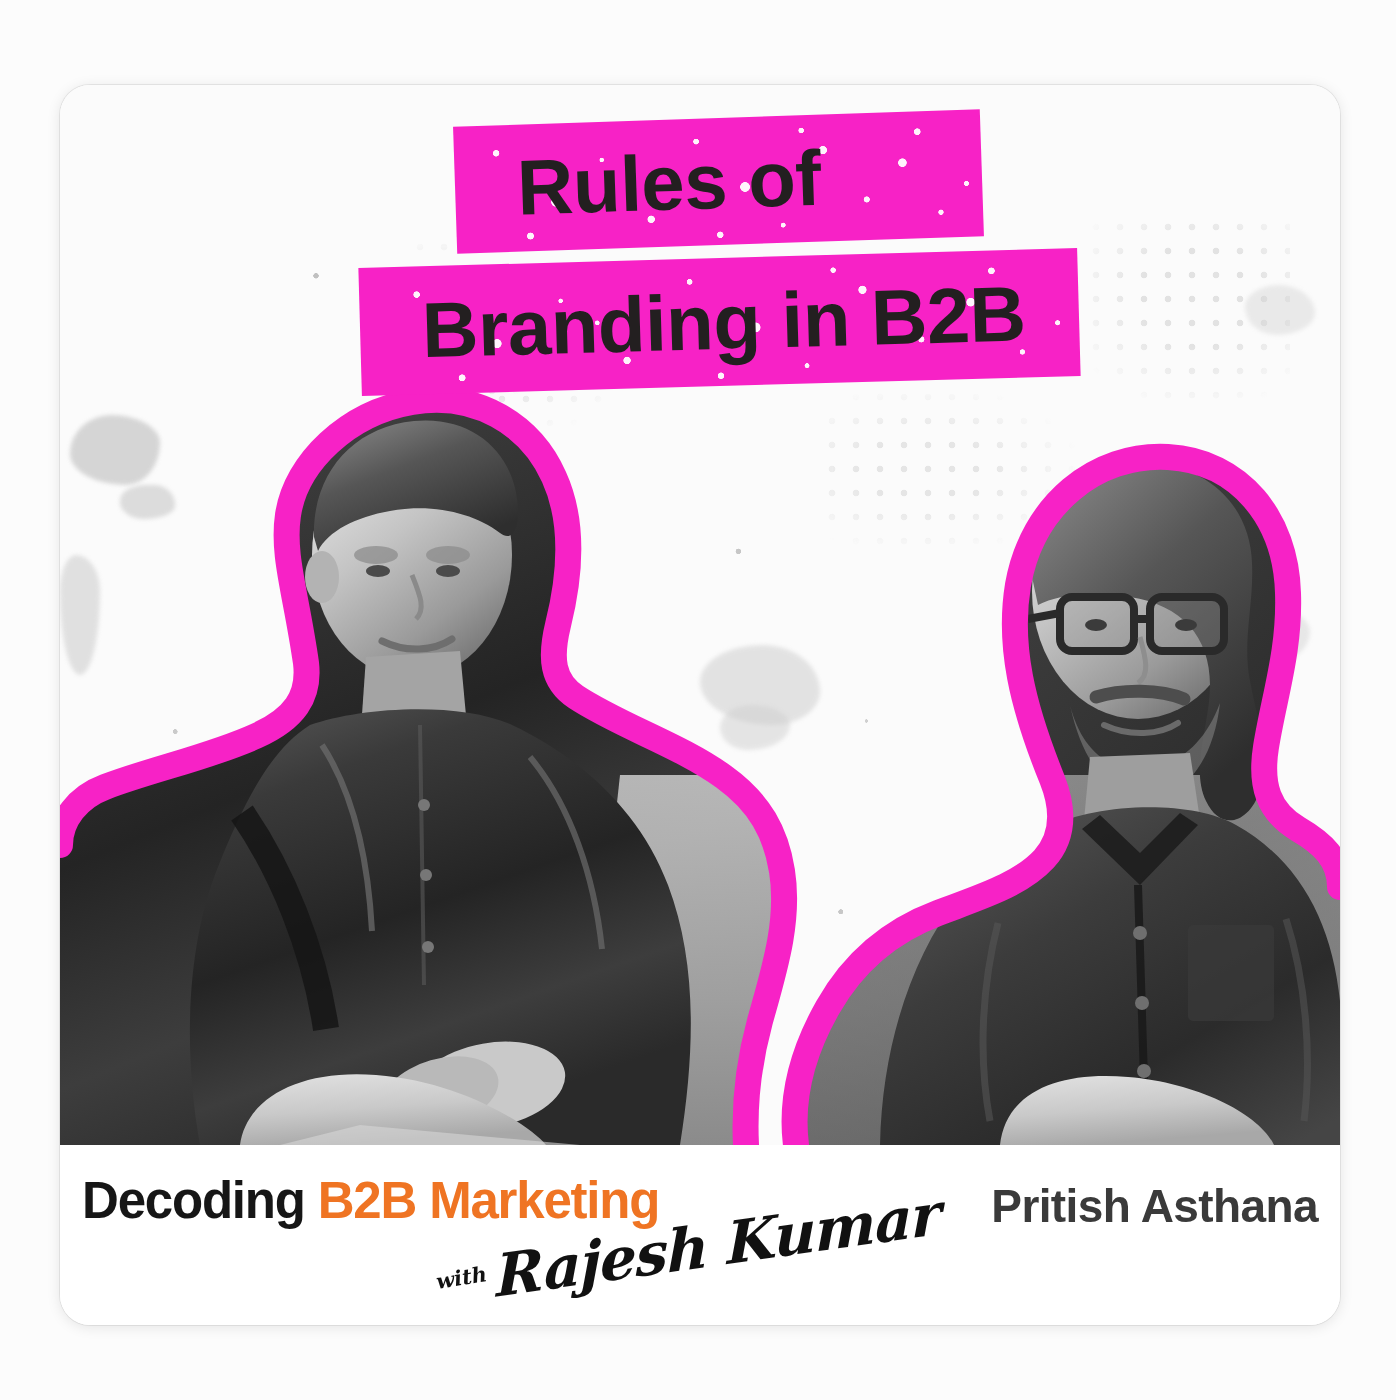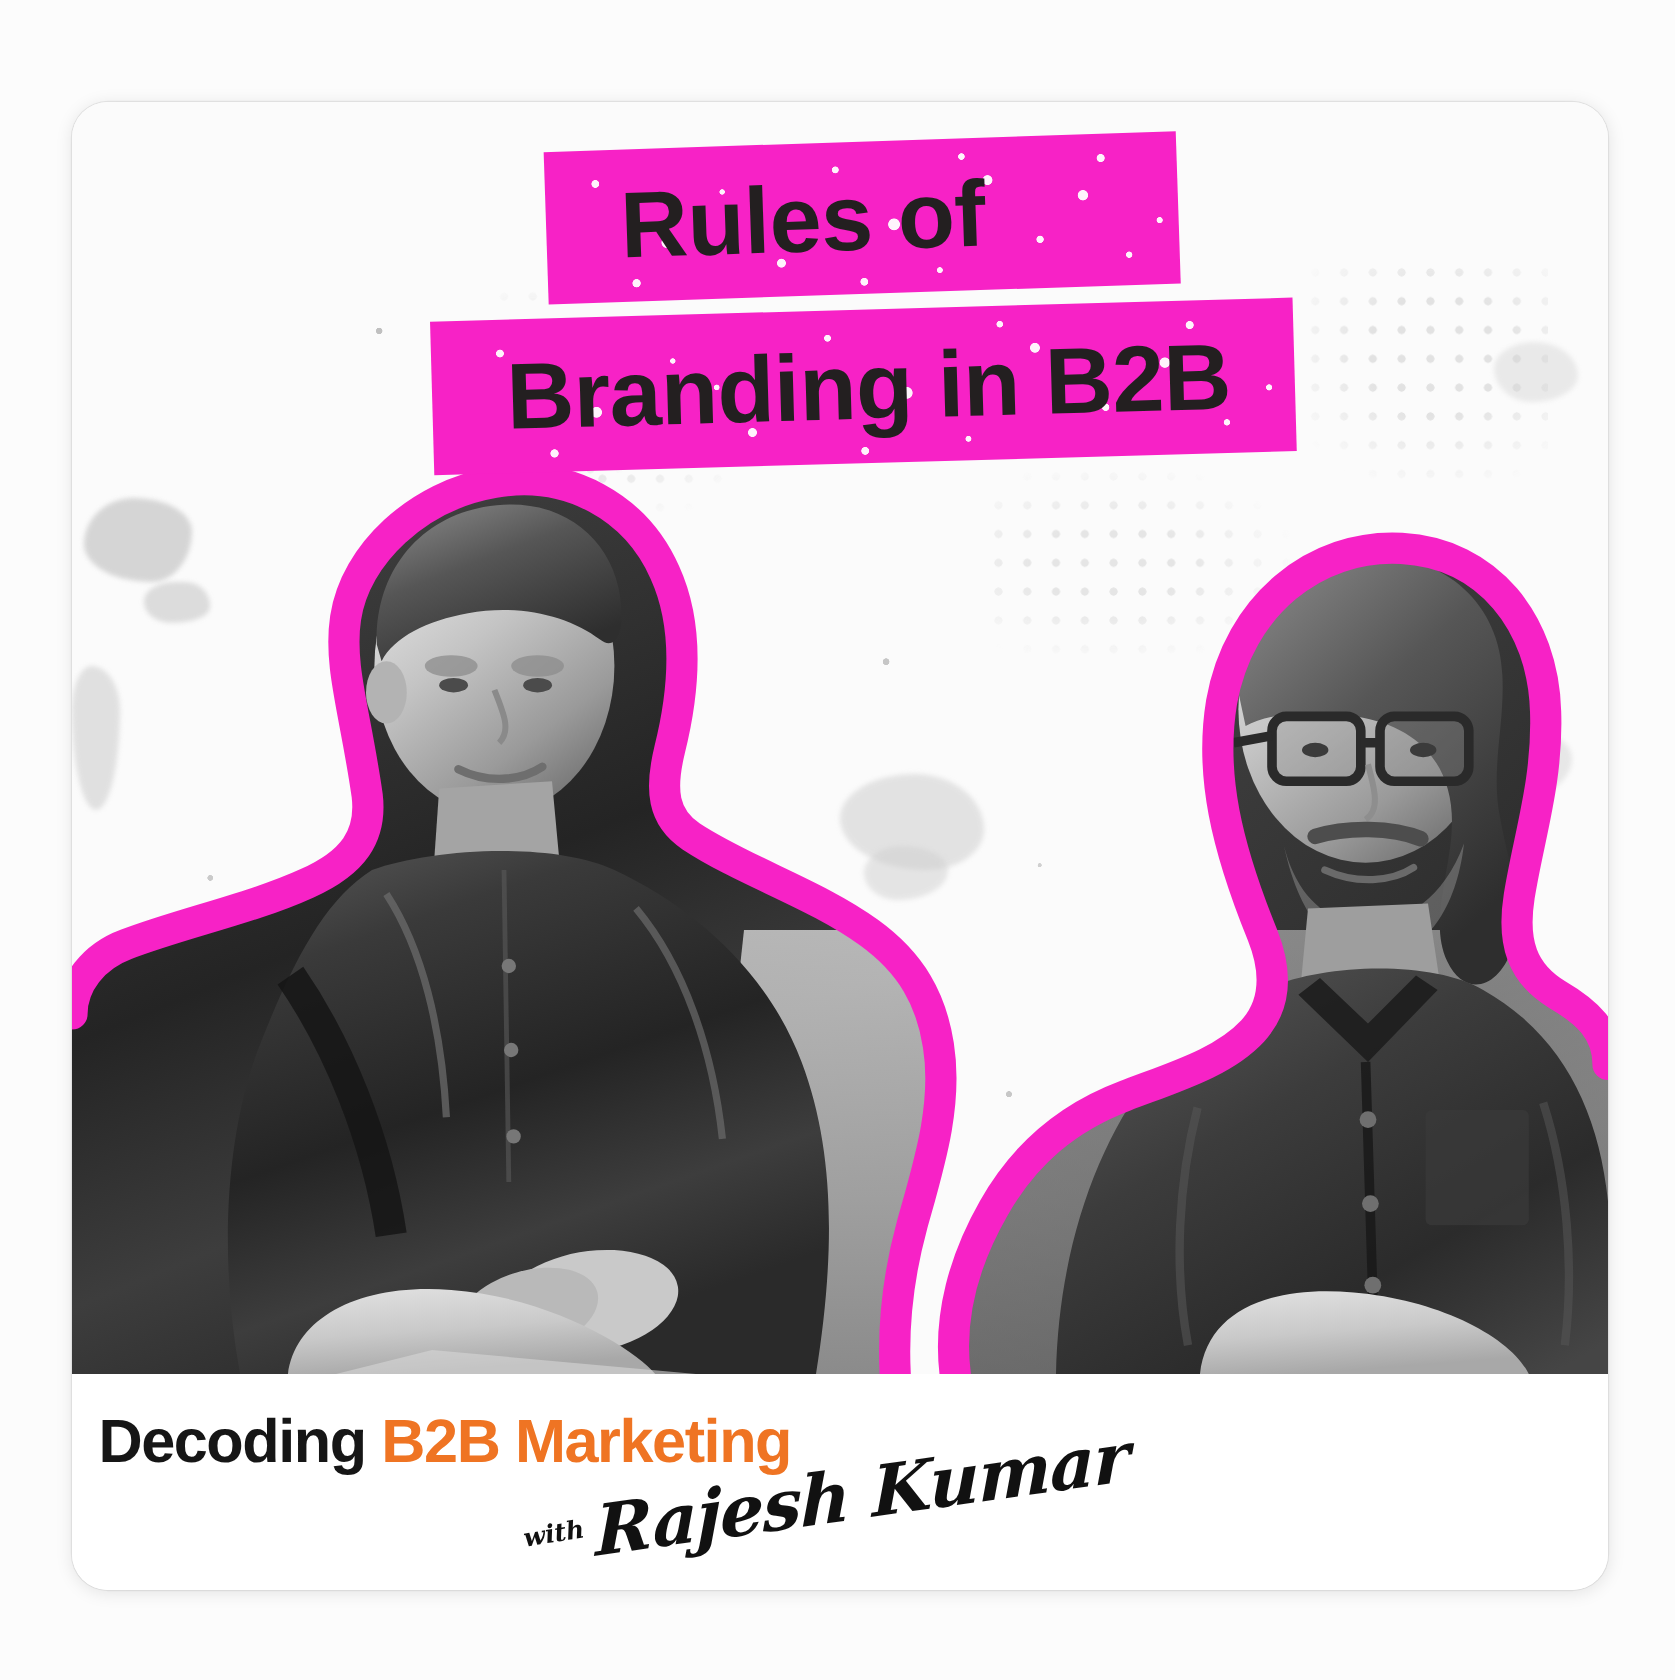--- a/index.html
+++ b/index.html
@@ -414,16 +414,17 @@
       <div id="brand-line">
         <span class="dec">Decoding</span><span>&nbsp;</span><span class="b2b">B2B Marketing</span>
       </div>
       <div id="signature">
         <div id="sig-with">with</div>
         <div id="sig-name">Rajesh Kumar</div>
       </div>
     </div>
 
     <div id="guest">
+      <div id="guest-name">Pritish Asthana</div>
     </div>
 
   </div>
 </div>
 
 </body></html>

